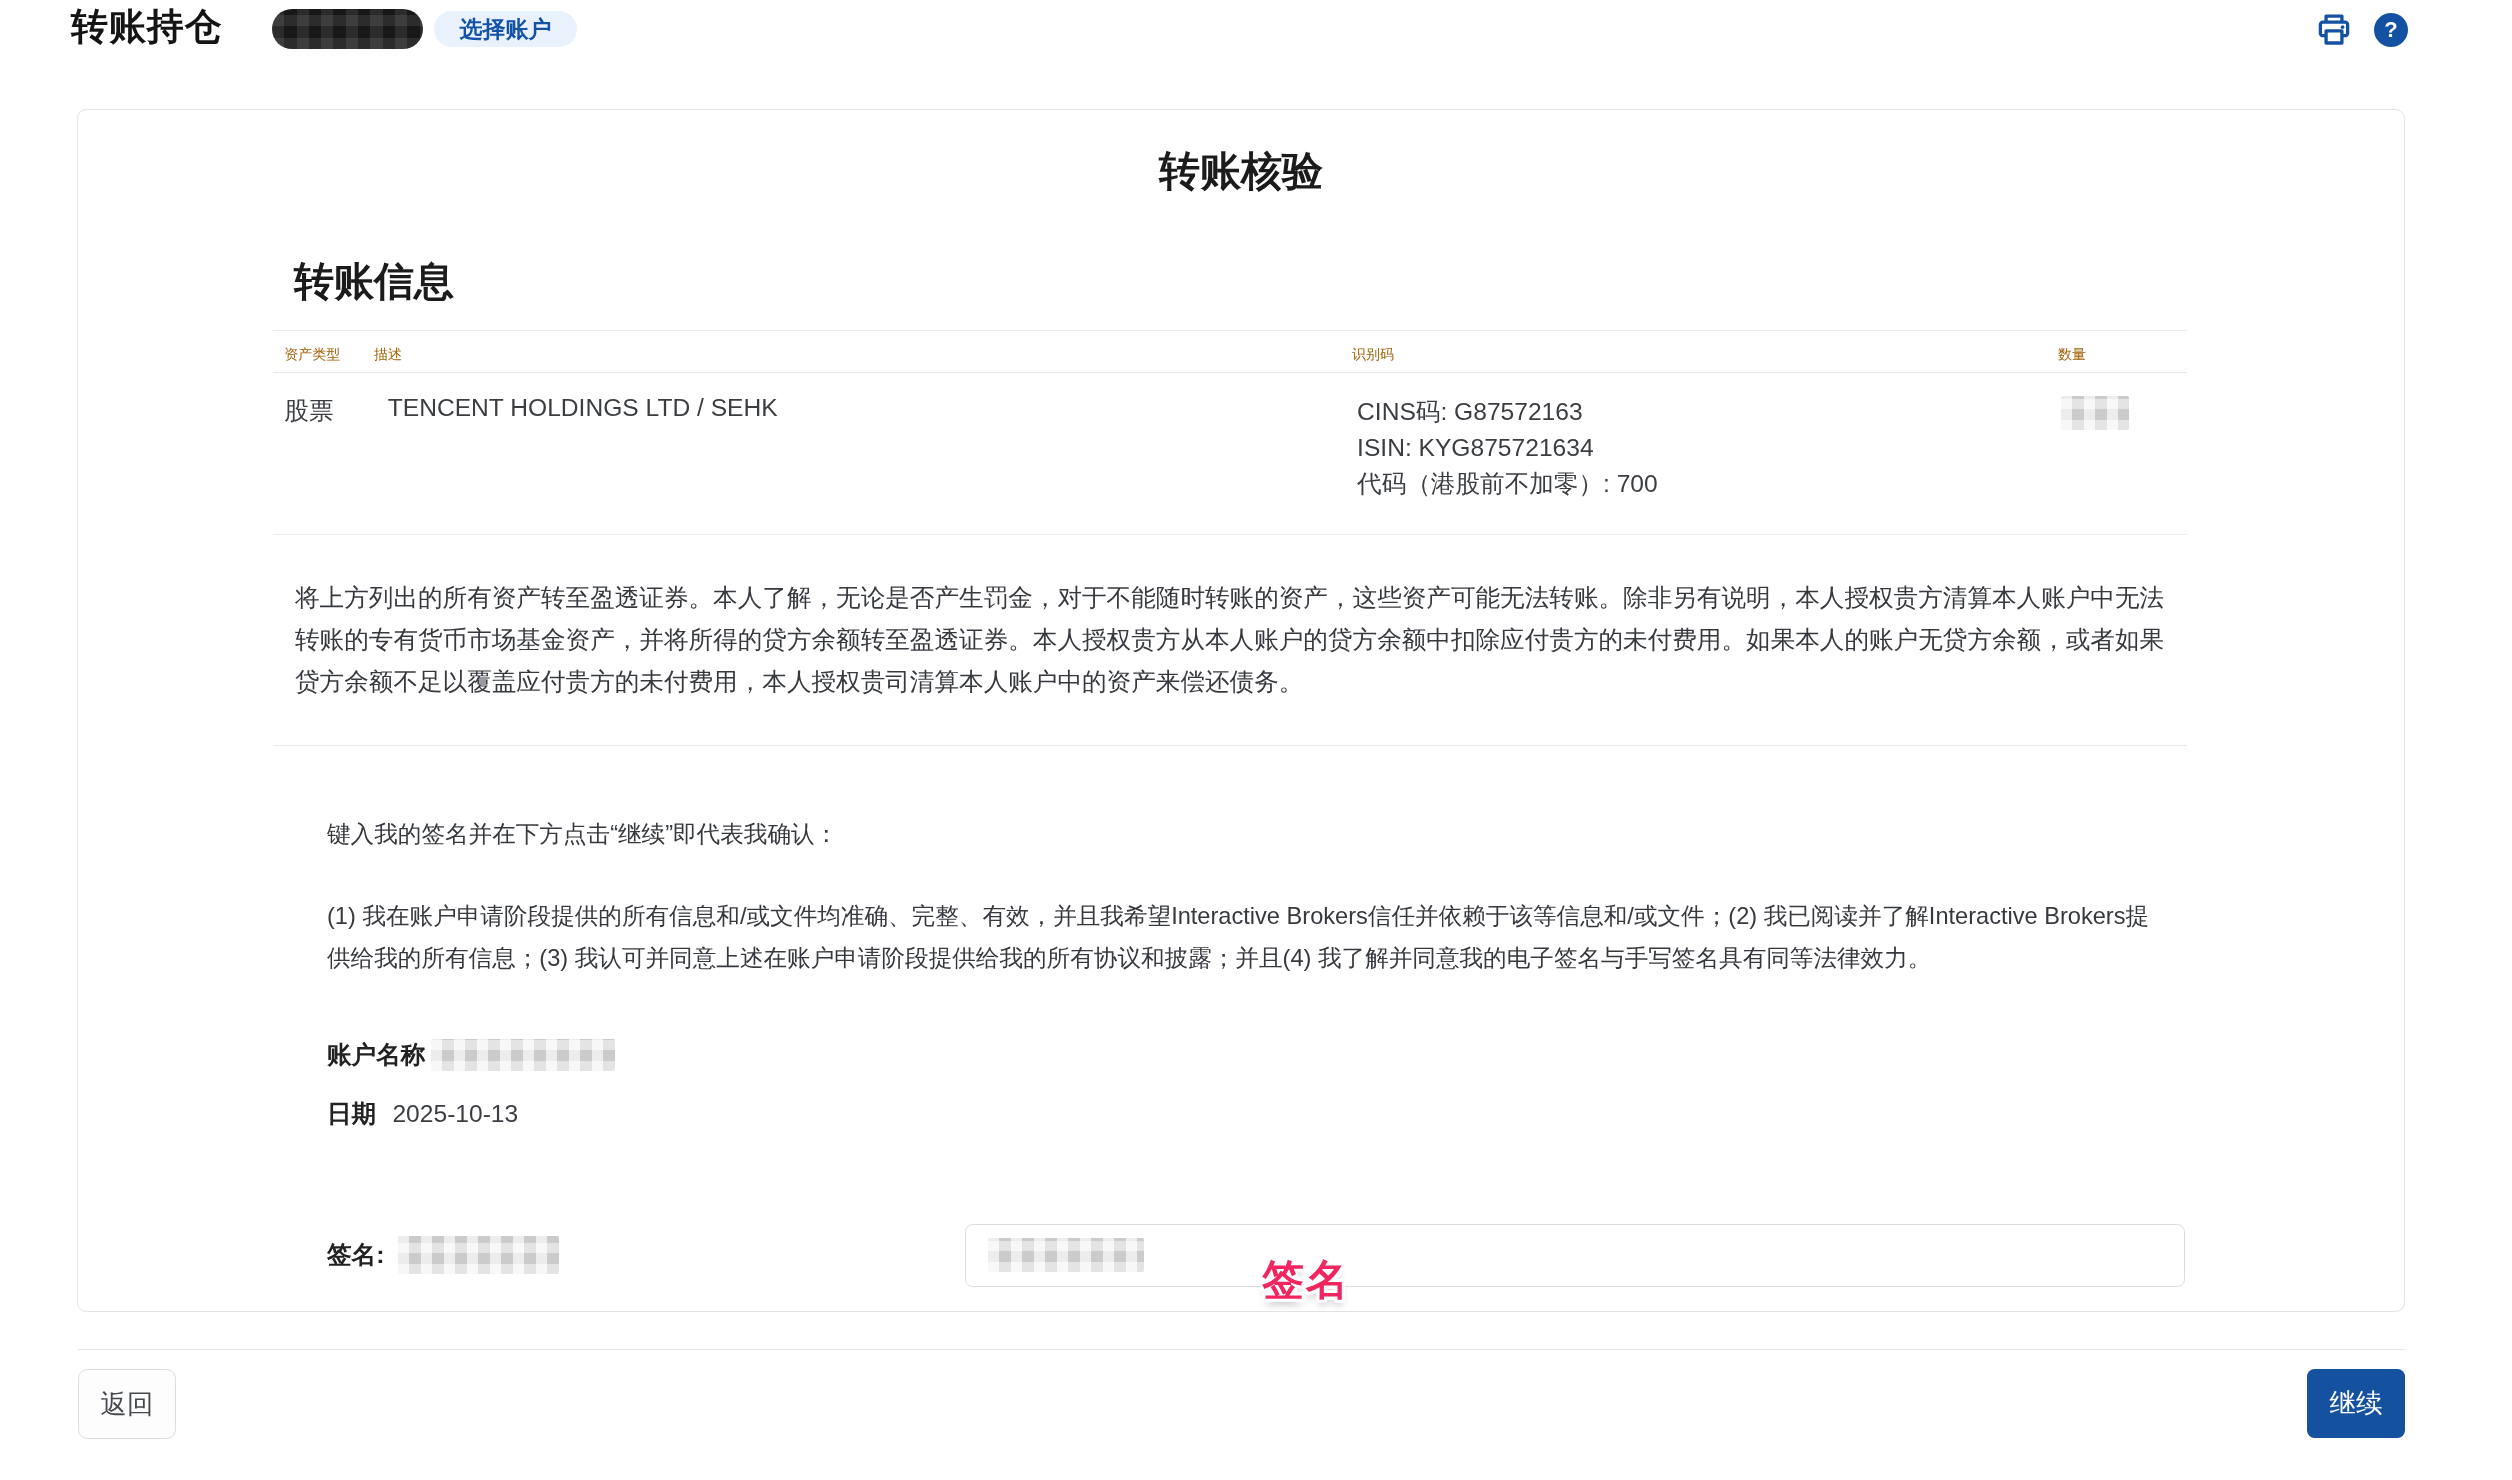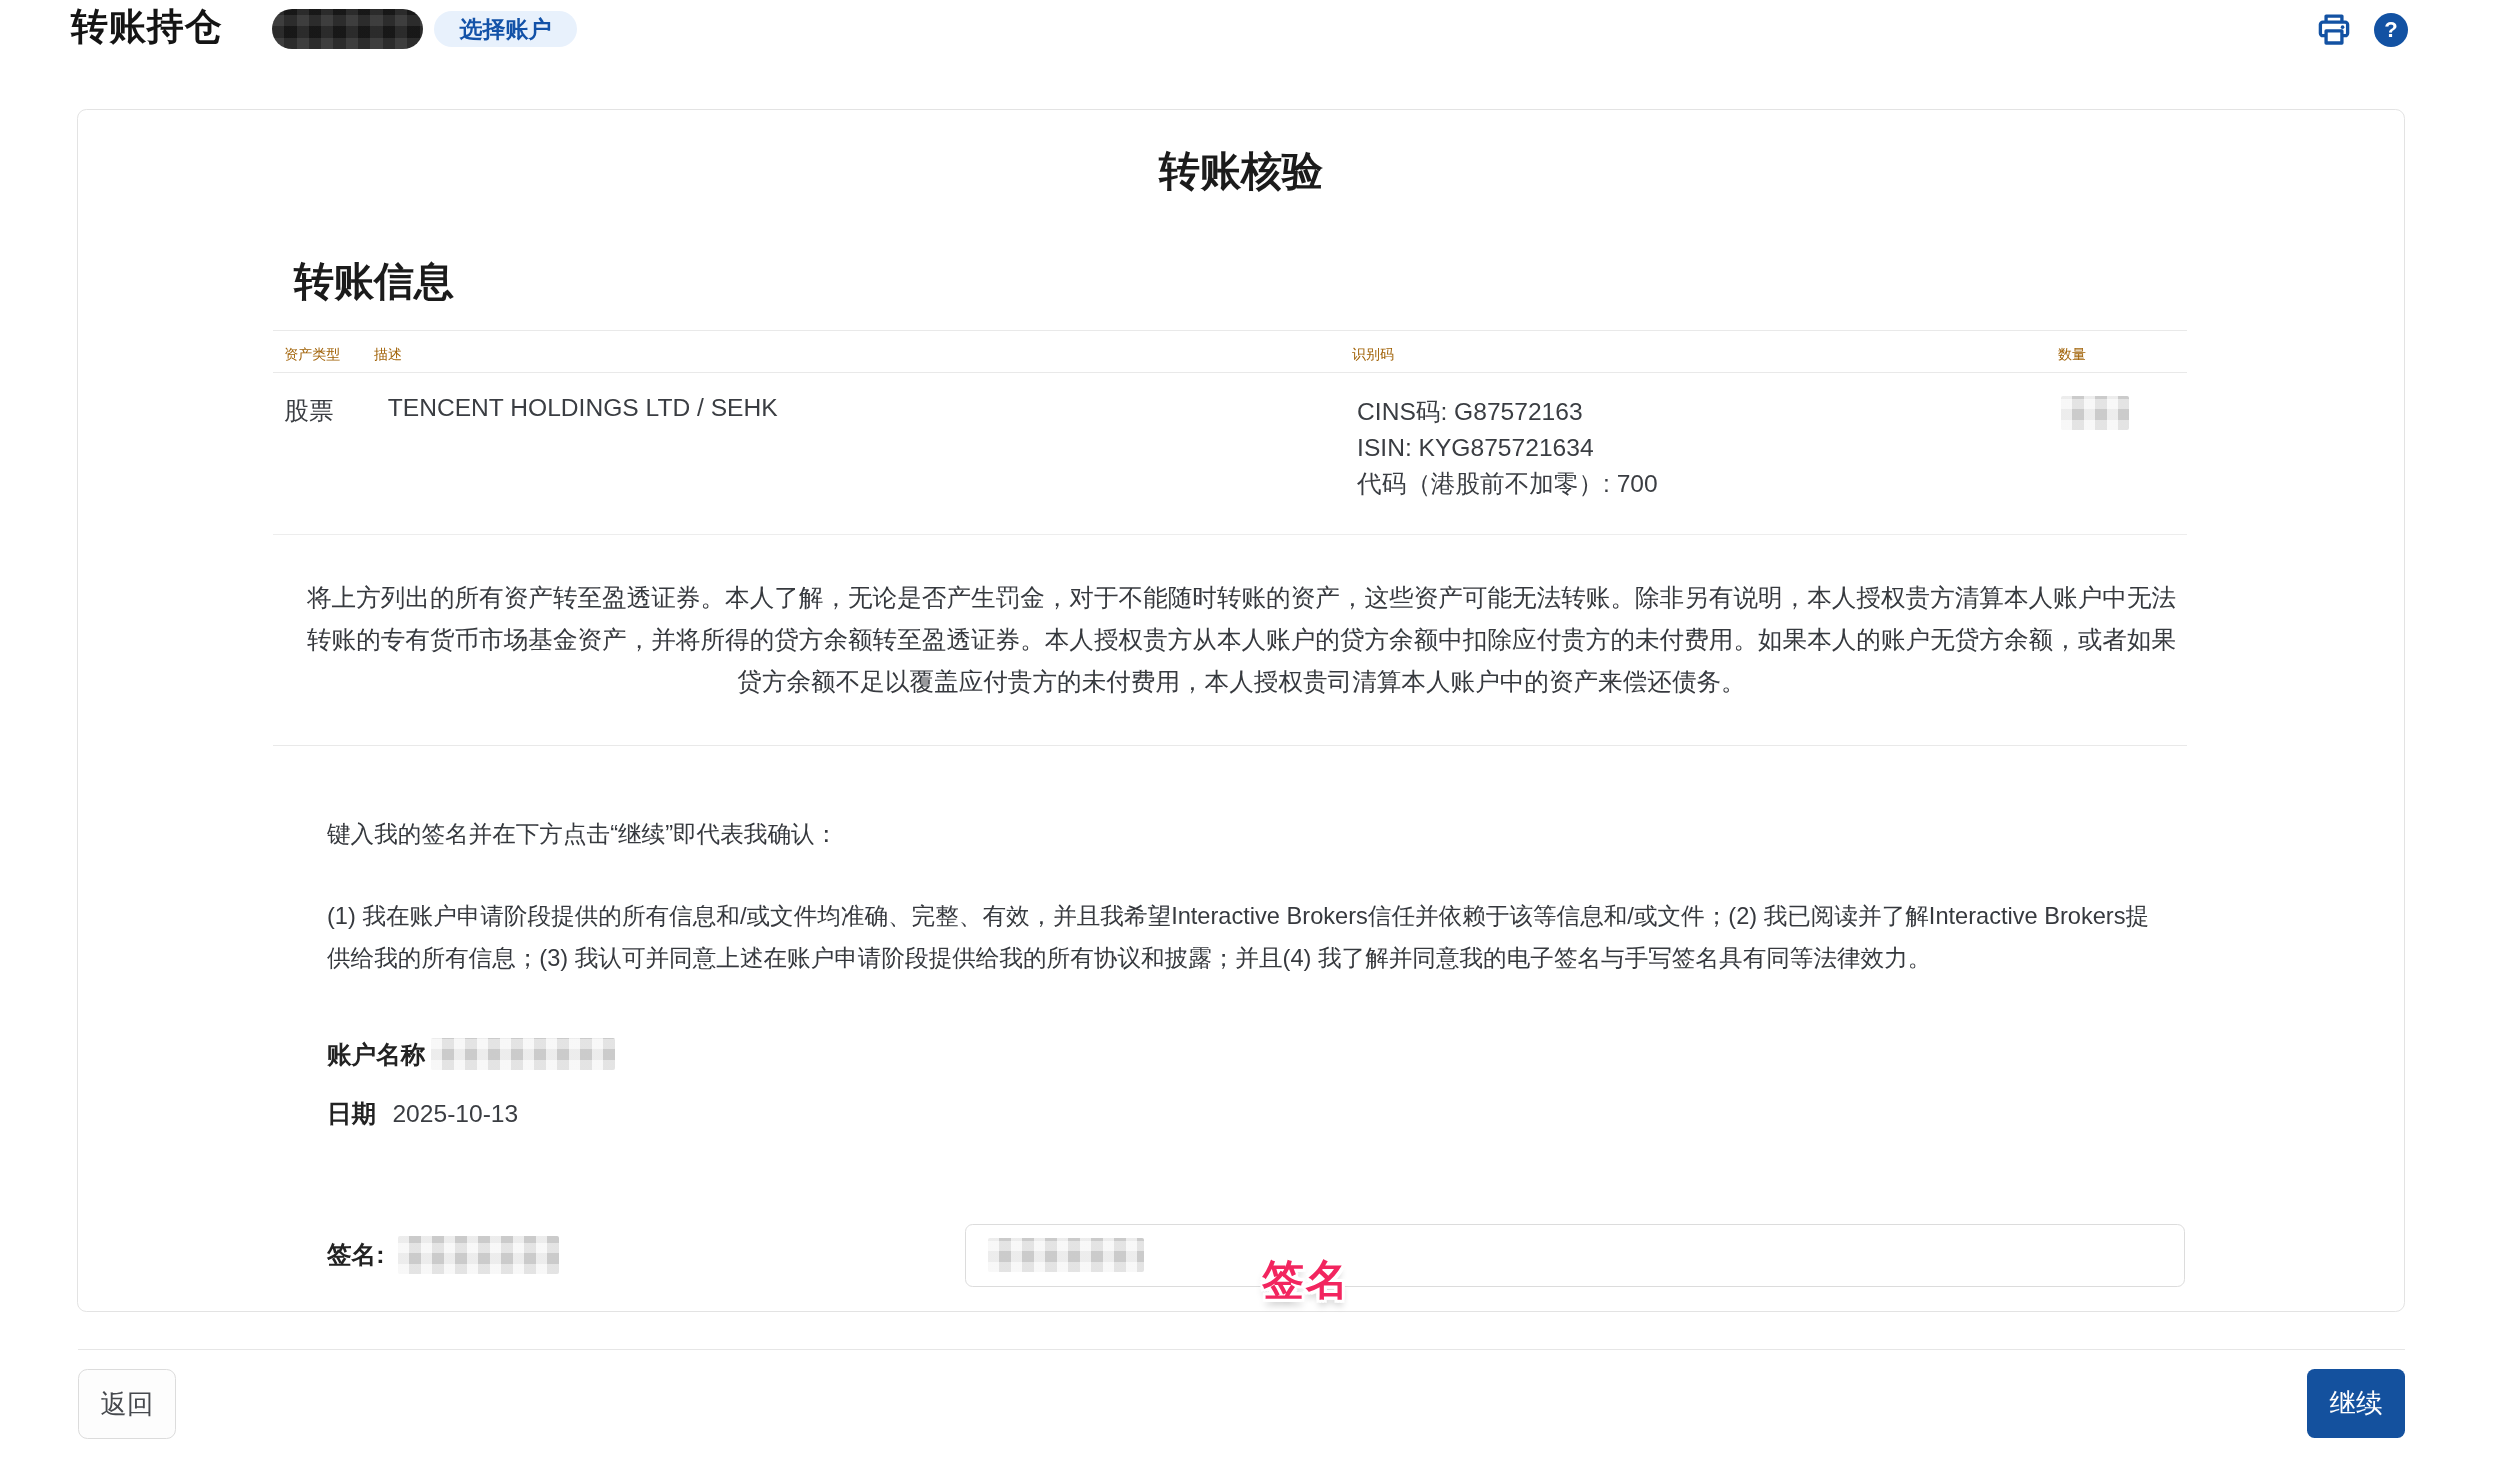--- a/index.html
+++ b/index.html
@@ -40,28 +40,28 @@
   .c3 { width:706px; }
   .c4 { width:129px; }
   .ident-line { line-height:36px; }
   .redact-light { background-color:#e3e3e3; border-radius:1.9px;
     background-image:
       repeating-linear-gradient(90deg, rgba(255,255,255,0.55) 0 11.3px, rgba(0,0,0,0.05) 11.3px 23px),
       repeating-linear-gradient(0deg, rgba(255,255,255,0.45) 0 10.4px, rgba(0,0,0,0.06) 10.4px 21px); }
   .qty-redact { width:68px; height:34px; margin-top:1.9px; }
 
   
-  .legal { margin:42px 0 0 22px; width:1893px; font-size:24.6px; line-height:42px; color:#36393e;text-align:center; }
+  .legal { margin:42px 0 0 22px; width:1893px; font-size:24.6px; line-height:42px; color:#36393e; }
   .divider { margin-top:42px; border-top:0.9px solid #e9e9e9; }
 
   
   .confirm { margin-left:54px; }
   .confirm-intro { margin-top:72px; font-size:23.6px; color:#36393e; }
   .confirm-items { margin-top:45px; width:1840px; font-size:23.6px; line-height:42px; color:#36393e; }
-  .acct-line { margin-top:59px; display:flex; align-items:flex-start; font-size:24.6px; }
+  .acct-line { margin-top:59px; display:flex; align-items:center; font-size:24.6px; }
   .b { font-weight:700; color:#222; }
   .name-redact { width:184px; height:32px; margin-left:5.7px; }
   .date-line { margin-top:26.4px; font-size:24.6px; }
   .date-line .val { margin-left:9.4px; color:#3a3d42; }
 
   
   .sig-row { position:relative; margin-top:94px; height:85px; }
   .sig-label-wrap { position:absolute; left:0; top:11.3px; display:flex; align-items:center; font-size:24.6px; }
   .sig-redact { width:161px; height:38px; margin-left:13.2px; }
   .sig-input-wrap { position:absolute; left:638px; top:0; width:1220px; height:63px; }

